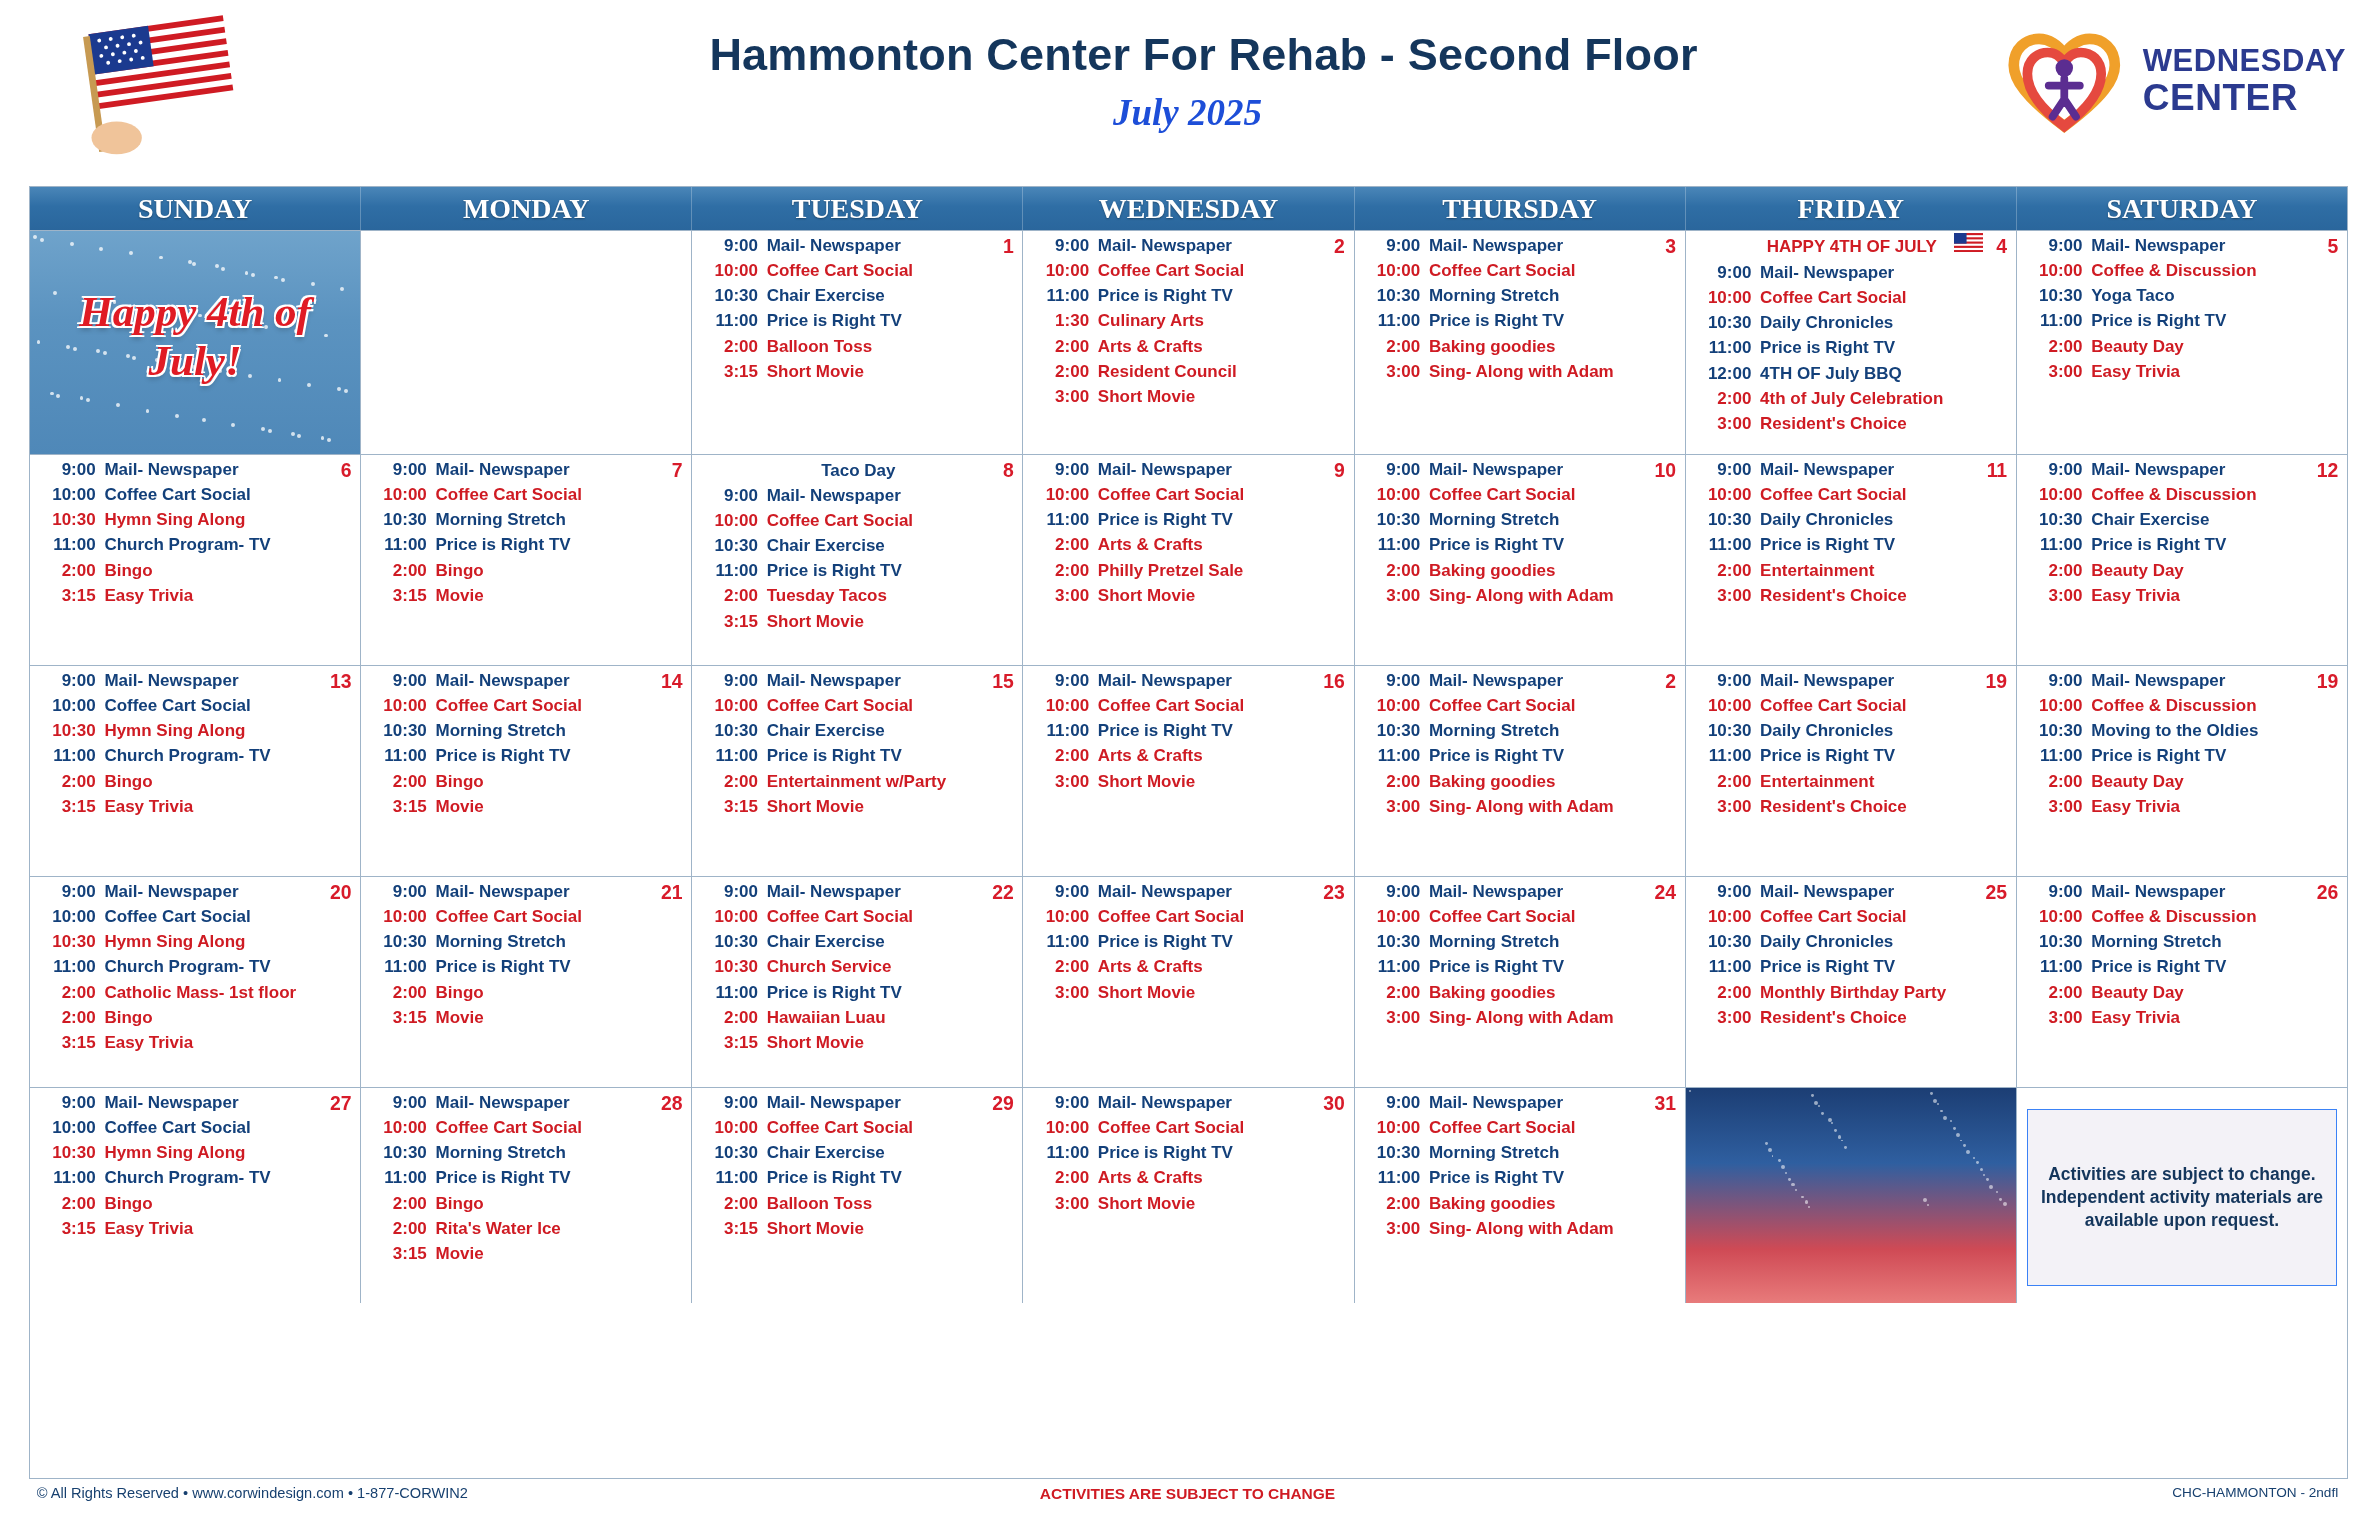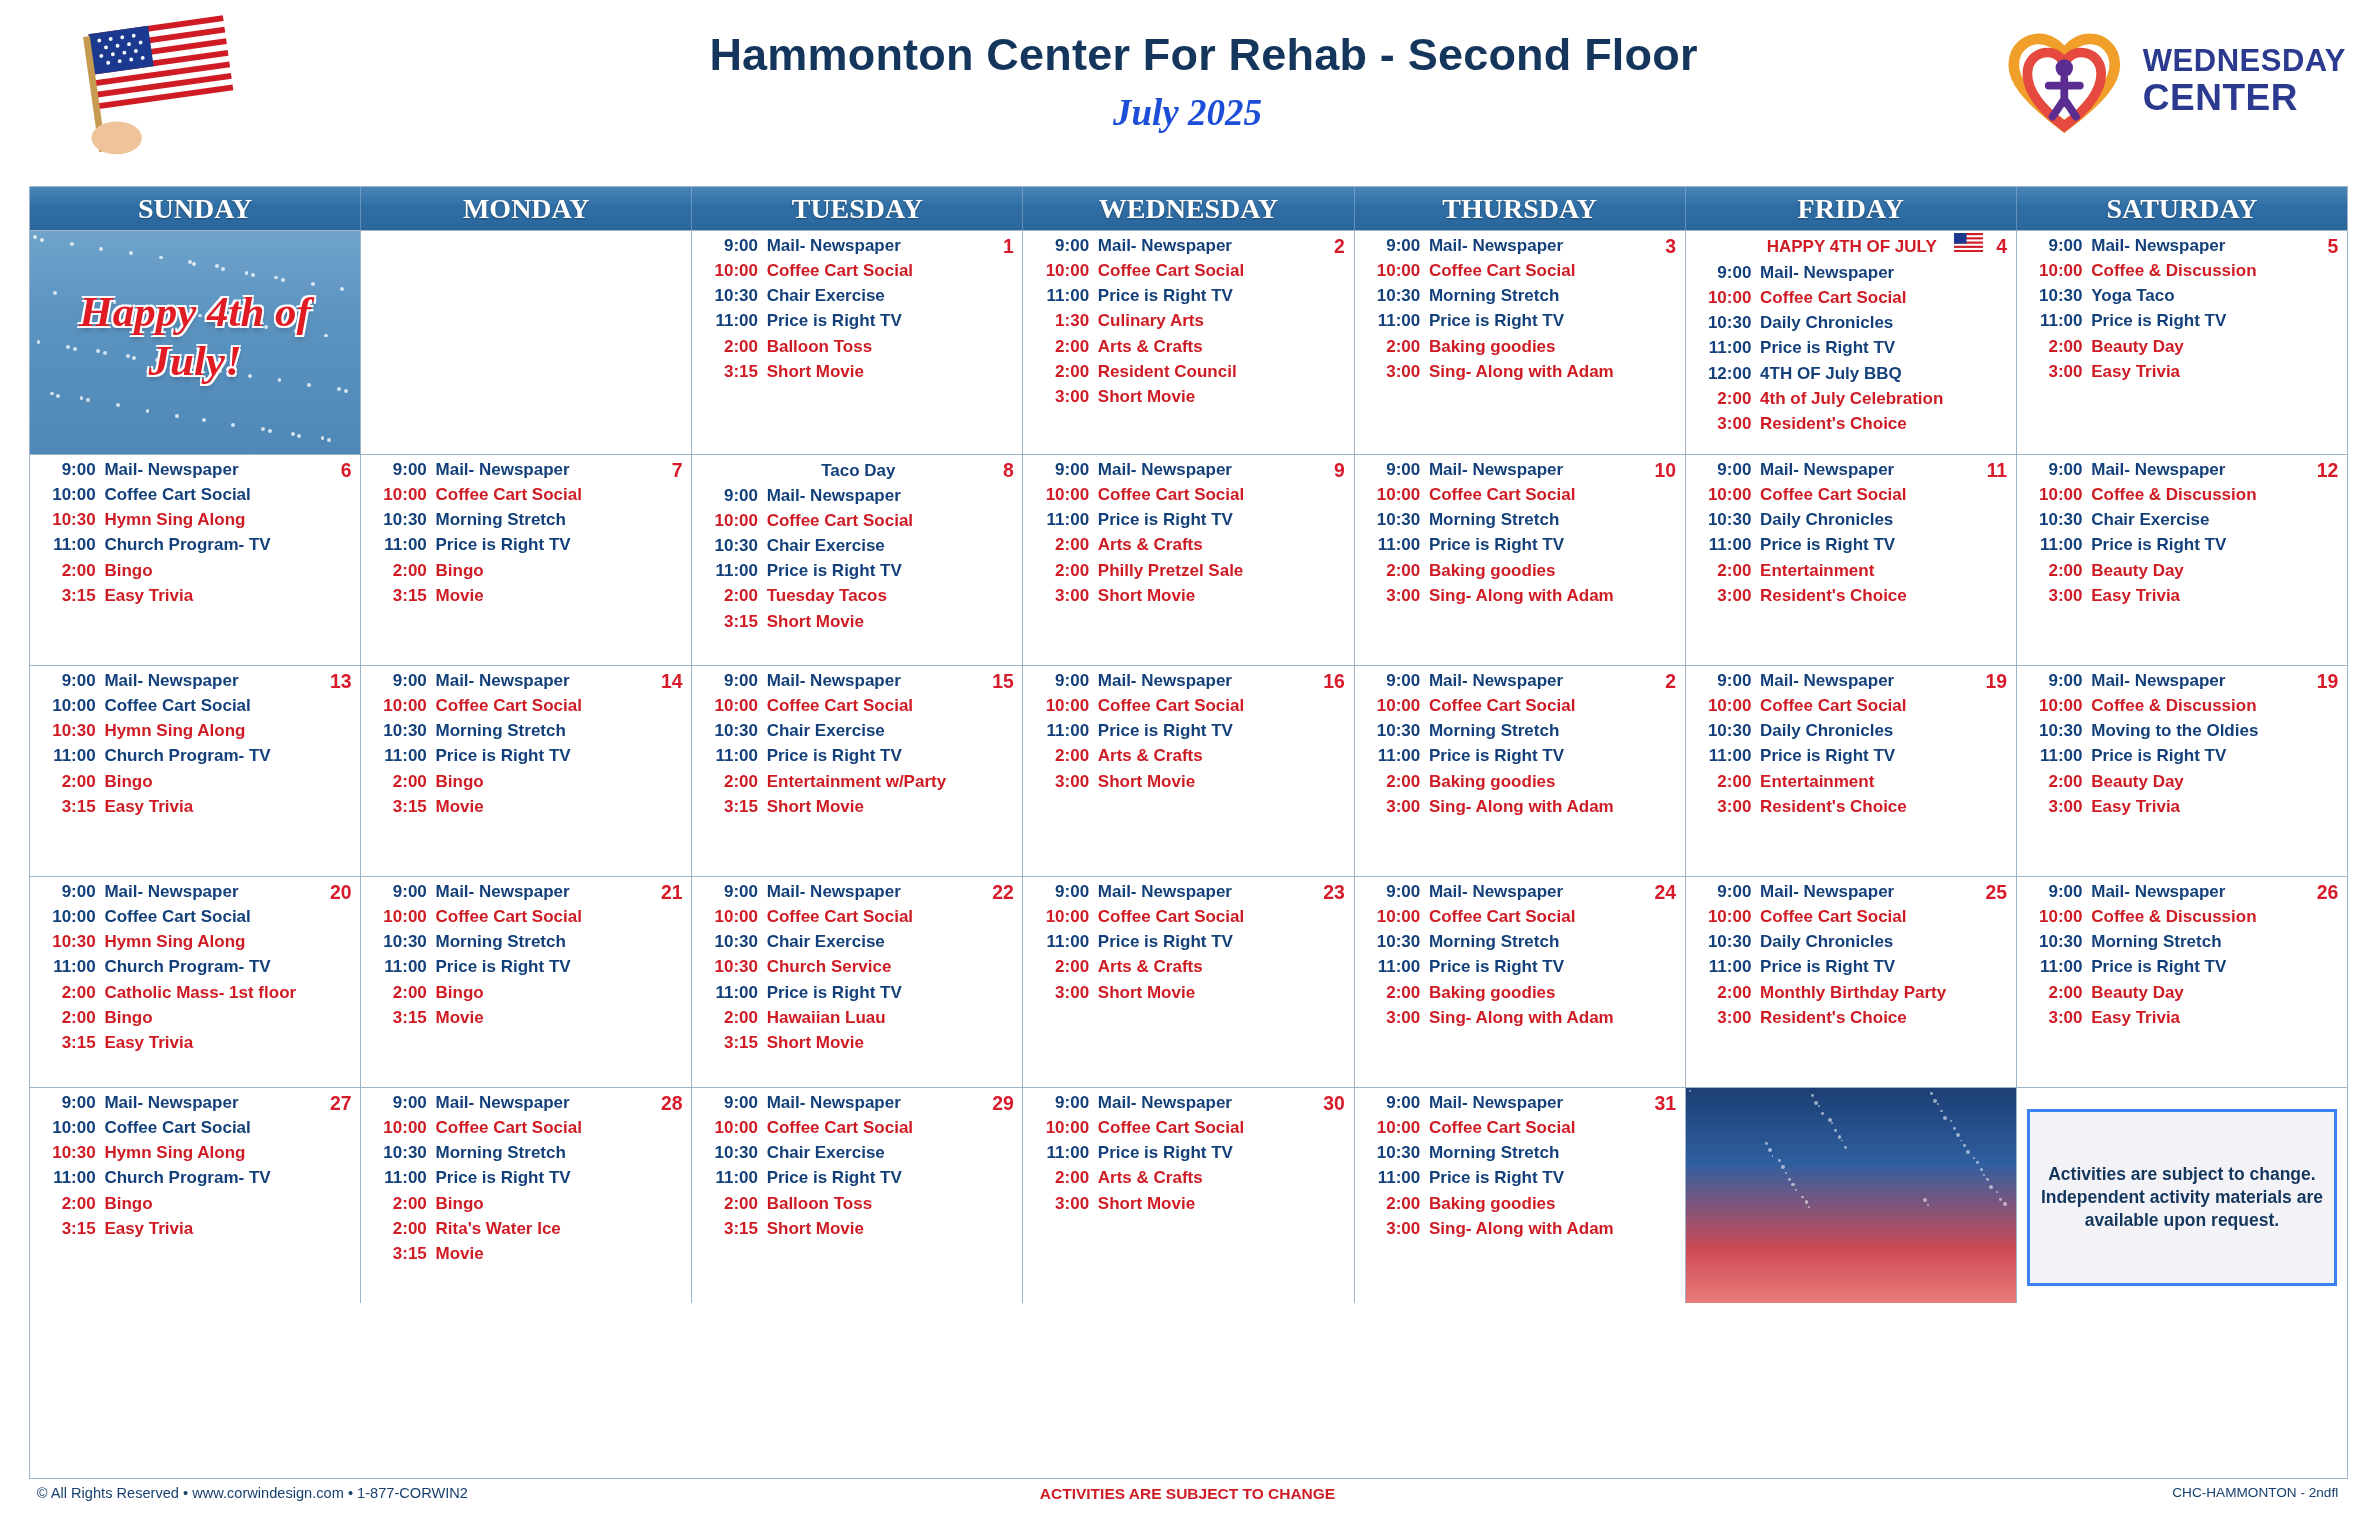--- a/index.html
+++ b/index.html
@@ -83,21 +83,21 @@
 
   
   .photo{
     background:linear-gradient(180deg,#1c3e74 0%,#2f5fa0 35%,#cf4a55 75%,#e87b7b 100%);
     position:relative;overflow:hidden;
   }
   .photo .fw{position:absolute;background:rgba(255,255,255,.55);}
   .note-cell{position:relative;}
   .note-box{
     position:absolute;left:9.7px;top:21.3px;right:9.7px;bottom:17.5px;
-    background:#f3f2f7;border:3px solid #3b82f6;
+    background:#f3f2f7;border:1px solid #3b82f6;
     display:flex;align-items:center;justify-content:center;
     text-align:center;padding:9.7px;box-sizing:border-box;
   }
   .note-box span{font-size:17.5px;font-weight:bold;color:#14365c;line-height:23px;}
 
   
   .footer{position:absolute;left:29px;right:29px;top:1483px;height:31px;}
   .f-left{position:absolute;left:7.8px;top:1.9px;font-size:14.6px;color:#17406f;}
   .f-center{position:absolute;left:0;right:0;top:1.9px;text-align:center;font-size:15.5px;font-weight:bold;color:#cf1b23;}
   .f-right{position:absolute;right:7.8px;top:1.9px;font-size:13.6px;color:#17406f;}

